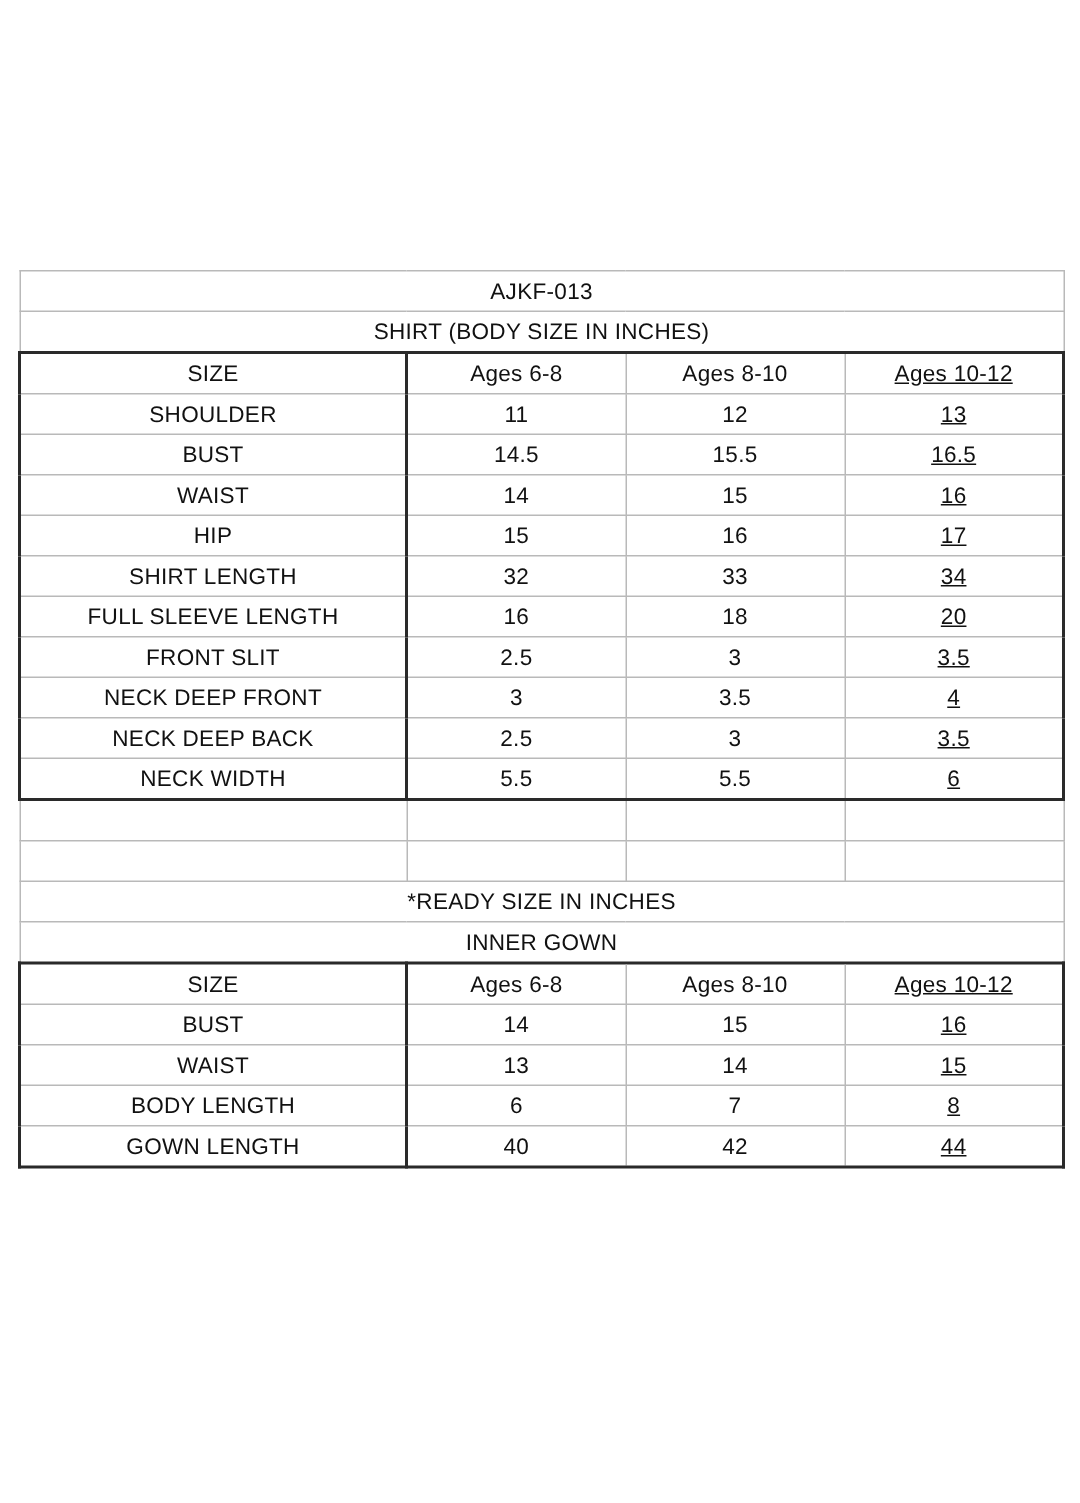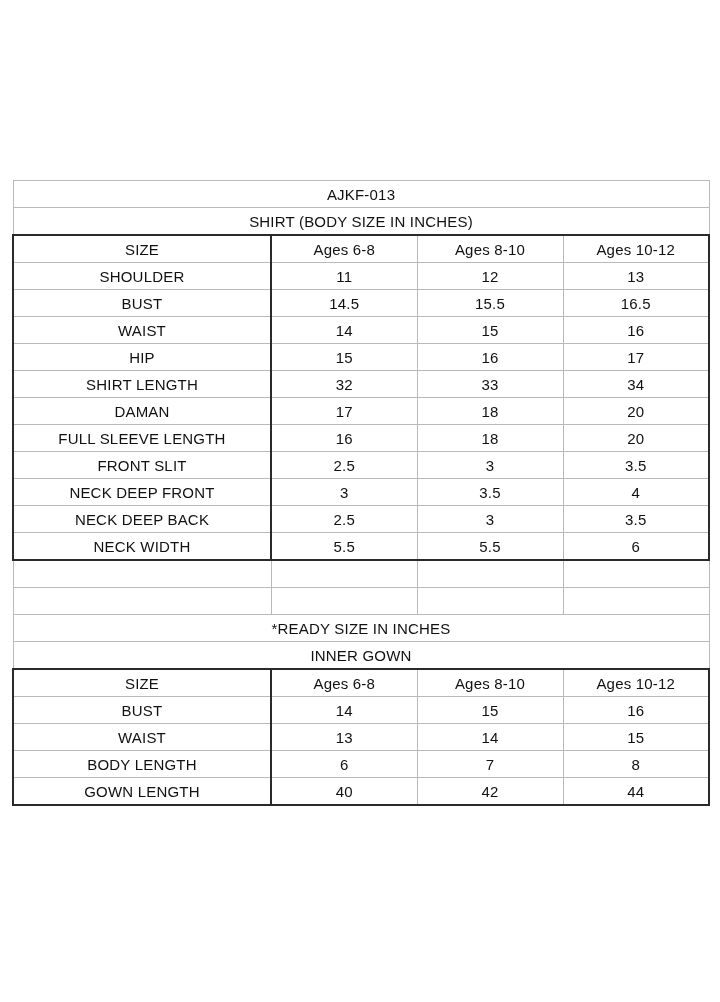--- a/index.html
+++ b/index.html
@@ -44,21 +44,21 @@
 
   td.title-cell {
     font-size: 15px;
   }
   td.header-cell {
     font-size: 15px;
   }
   .thick-top    { border-top: 2px solid #2a2a2a !important; }
   .thick-bottom { border-bottom: 2px solid #2a2a2a !important; }
   .thick-left   { border-left: 2px solid #2a2a2a !important; }
-  .thick-right  { border-right: 2px solid #2a2a2a !important; }
+  .thick-right  { border-right: 2px solid #2a2a2a !important; text-decoration: underline; }
 
   .spacer-row td {
     height: 17px;
     border-left: 1px solid #b9b9b9;
     border-right: 1px solid #b9b9b9;
     border-top: 1px solid #e4e4e4;
     border-bottom: 1px solid #e4e4e4;
   }
   .label-col {
     border-right: 2px solid #2a2a2a !important;
@@ -116,26 +116,20 @@
         <td>16</td>
         <td class="thick-right">17</td>
       </tr>
       <tr>
         <td class="thick-left label-col">SHIRT LENGTH</td>
         <td>32</td>
         <td>33</td>
         <td class="thick-right">34</td>
       </tr>
       <tr>
-        <td class="thick-left label-col">DAMAN</td>
-        <td>17</td>
-        <td>18</td>
-        <td class="thick-right">20</td>
-      </tr>
-      <tr>
         <td class="thick-left label-col">FULL SLEEVE LENGTH</td>
         <td>16</td>
         <td>18</td>
         <td class="thick-right">20</td>
       </tr>
       <tr>
         <td class="thick-left label-col">FRONT SLIT</td>
         <td>2.5</td>
         <td>3</td>
         <td class="thick-right">3.5</td>

